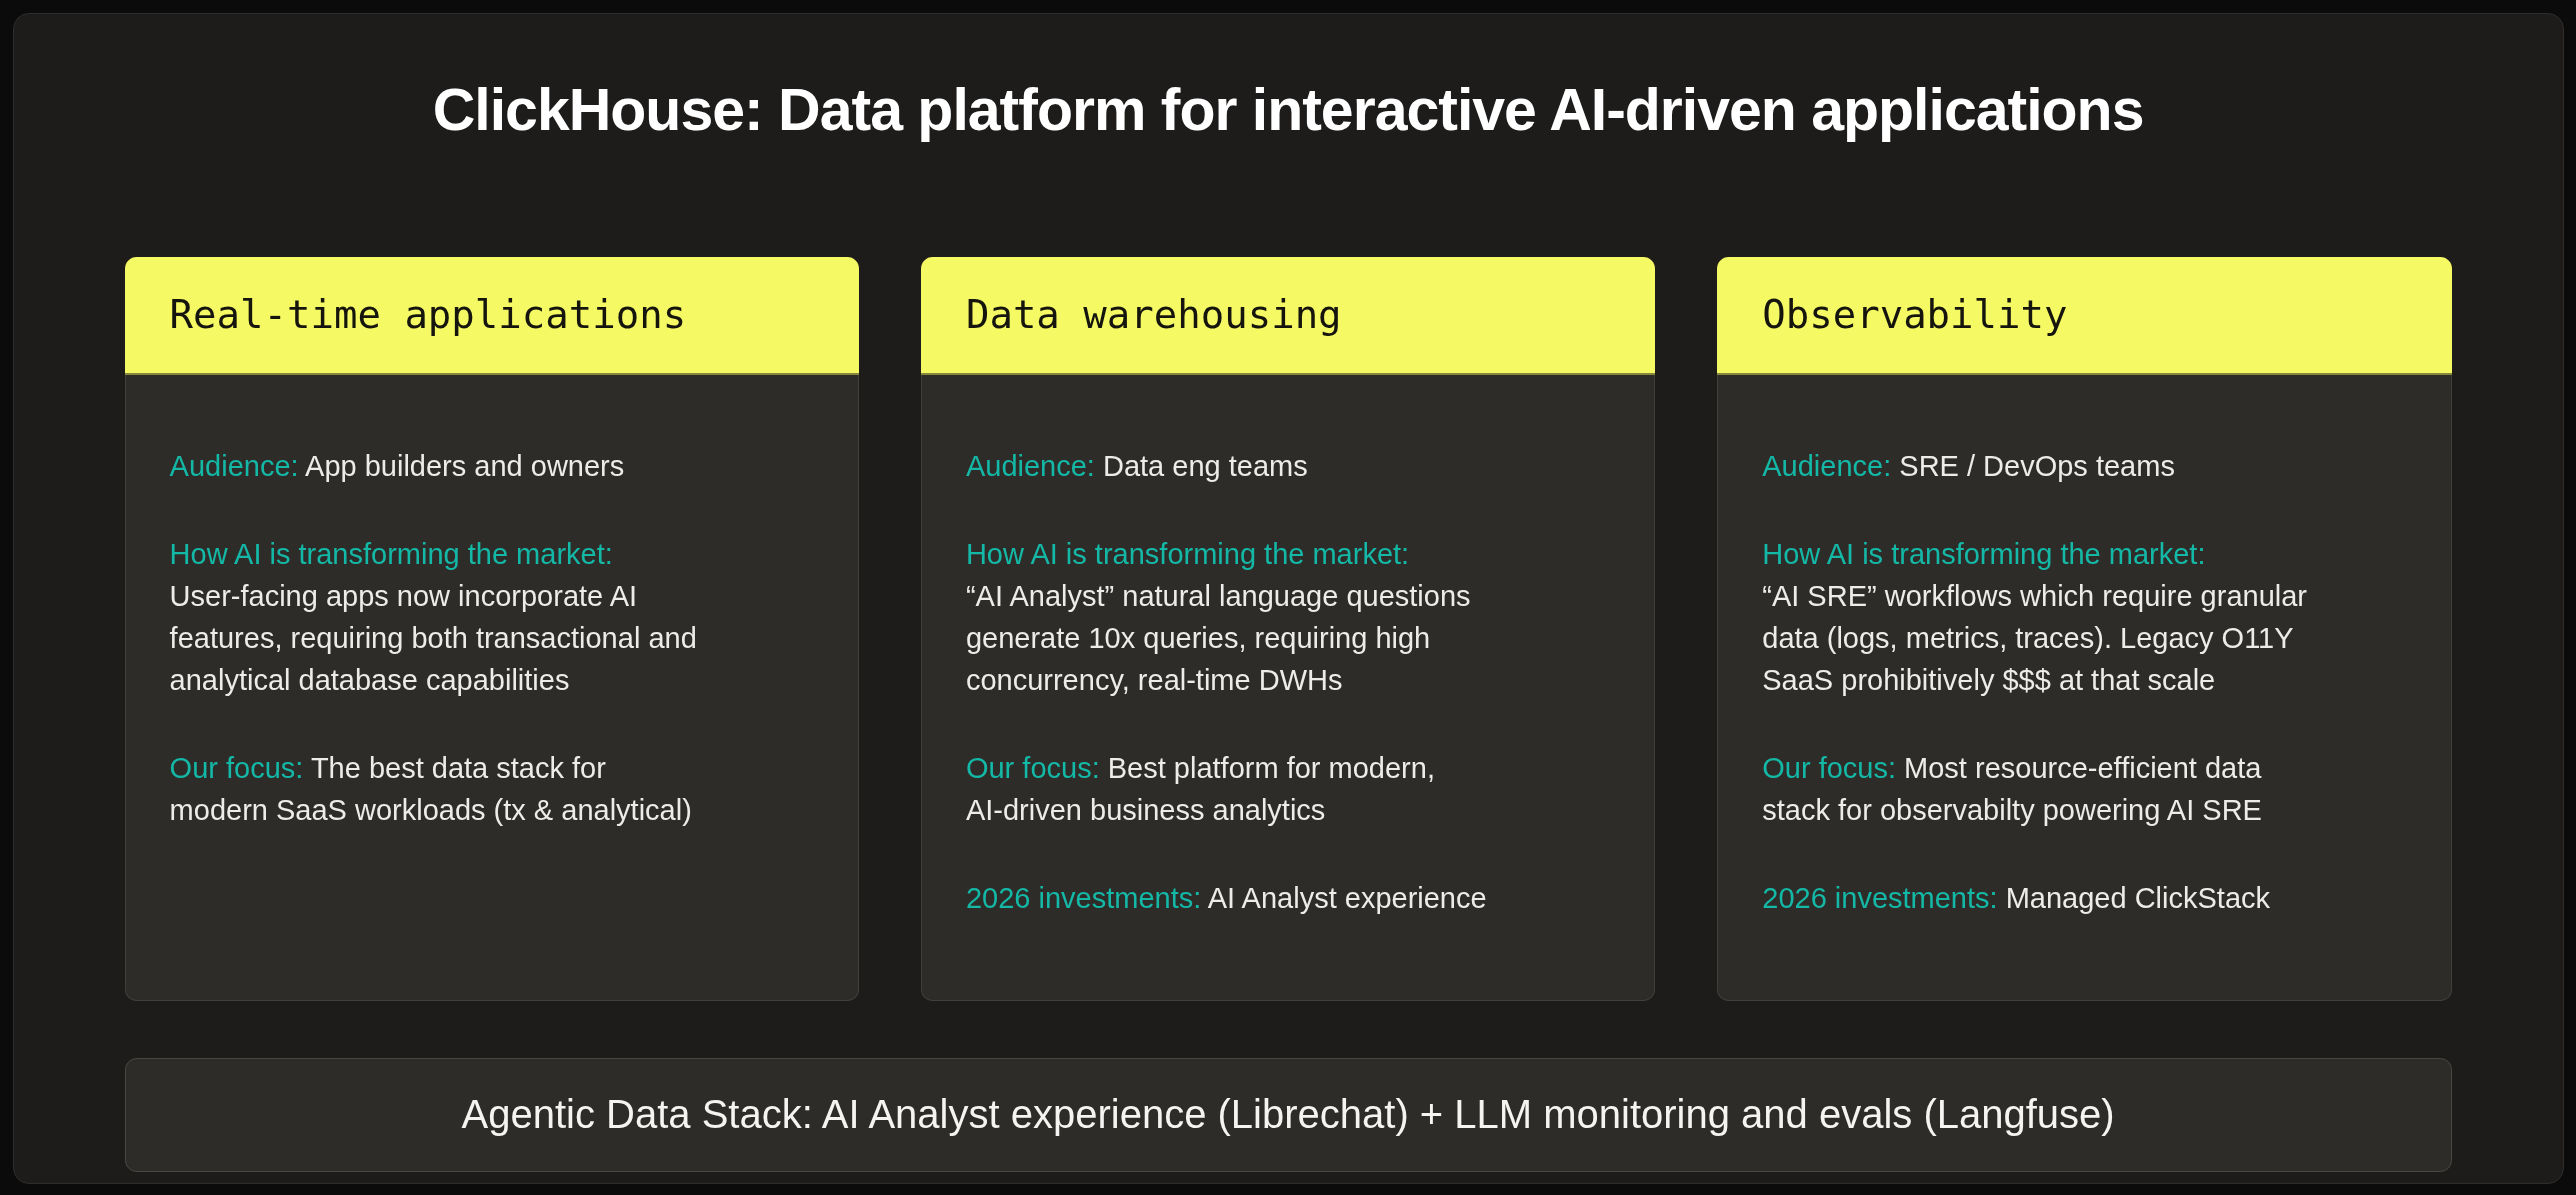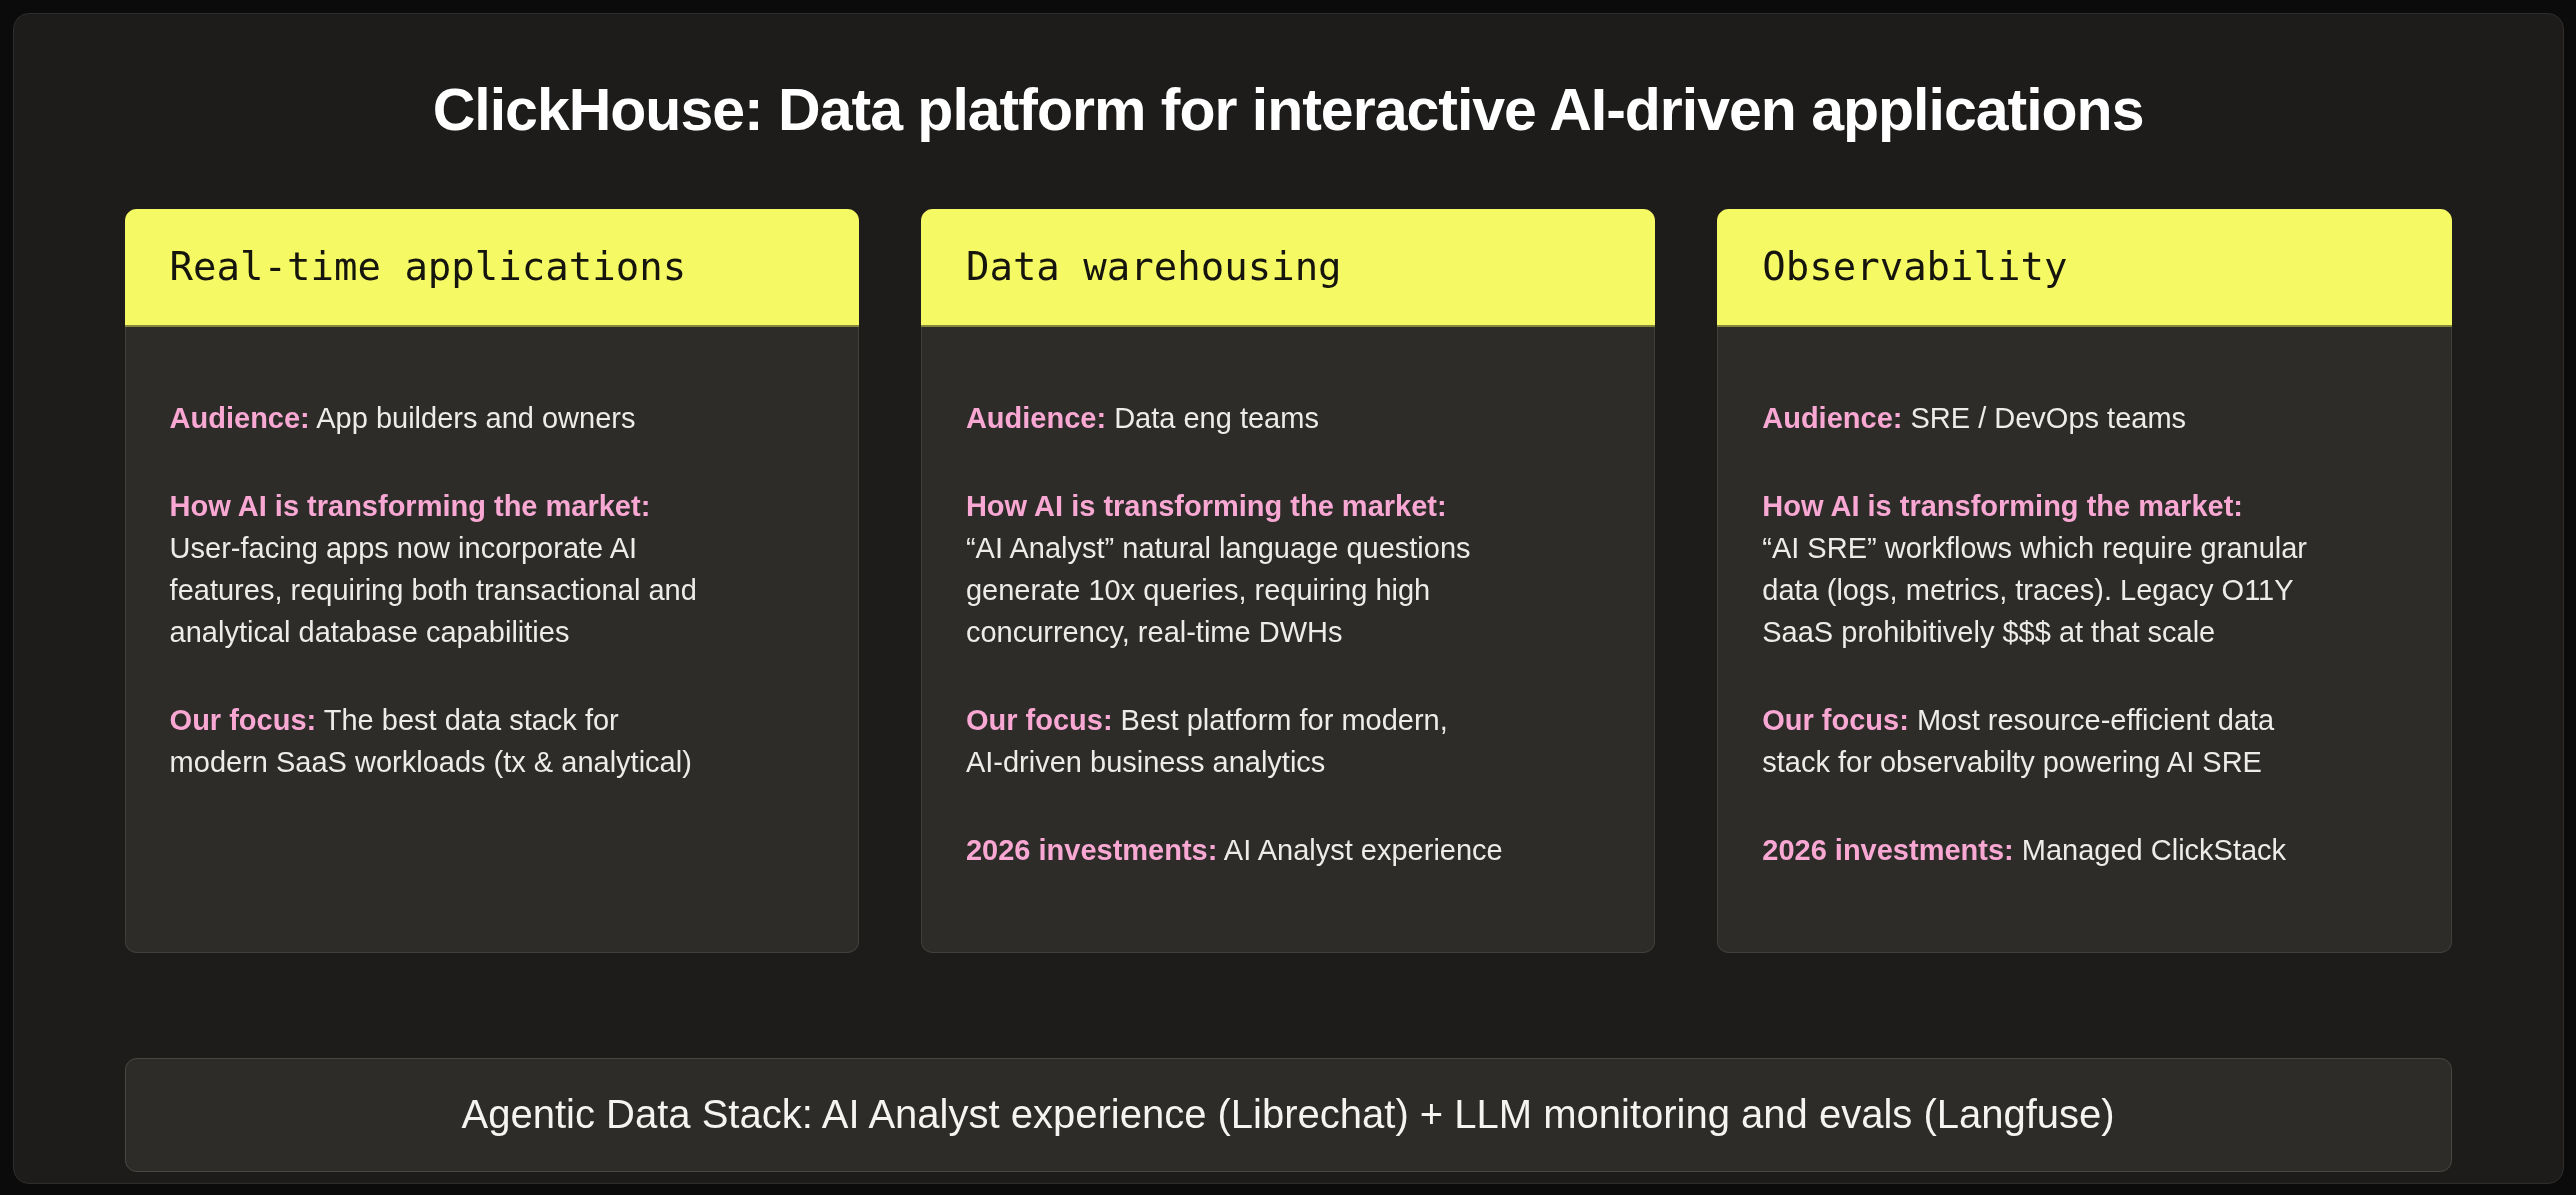--- a/index.html
+++ b/index.html
@@ -21,21 +21,21 @@
     position:absolute;top:62px;left:0;right:0;
     text-align:center;
     color:#ffffff;
     font-size:59px;font-weight:700;letter-spacing:-1px;
     white-space:nowrap;
   }
   .cards{
     position:absolute;top:195px;left:111px;right:111px;
     display:flex;gap:62px;
   }
-  .card{flex:1;display:flex;flex-direction:column;min-width:0;}
+  .card{flex:1;display:flex;flex-direction:column;min-width:0;margin-top:48px;}
   .card-header{
     height:118px;
     background:#f5f964;
     border-radius:11.6px 11.6px 0 0;
     border-bottom:2.9px solid #85873a;
     display:flex;align-items:center;
     padding:0 45px;
     box-sizing:border-box;
     font-family:"DejaVu Sans Mono","Liberation Mono",monospace;
     font-size:39px;font-weight:500;
@@ -49,21 +49,21 @@
     border-radius:0 0 11.6px 11.6px;
     padding:70px 44px 0 44px;
     box-sizing:border-box;
   }
   .para{
     font-size:29px;line-height:42px;
     color:#edecea;
     margin:0 0 46px 0;
     white-space:pre-line;
   }
-  .para .lbl{color:#f9a8d4;font-weight:700;}
+  .para .lbl{color:#14b8a6;font-weight:400;}
   .banner{
     position:absolute;top:1004px;left:111px;right:111px;height:114px;
     background:#2e2c29;
     border:1.9px solid #4a4744;
     border-radius:11.6px;
     box-sizing:border-box;
     display:flex;align-items:center;justify-content:center;margin-top:40px;
   }
   .banner-text{
     font-size:40px;color:#f5f4f2;white-space:nowrap;

